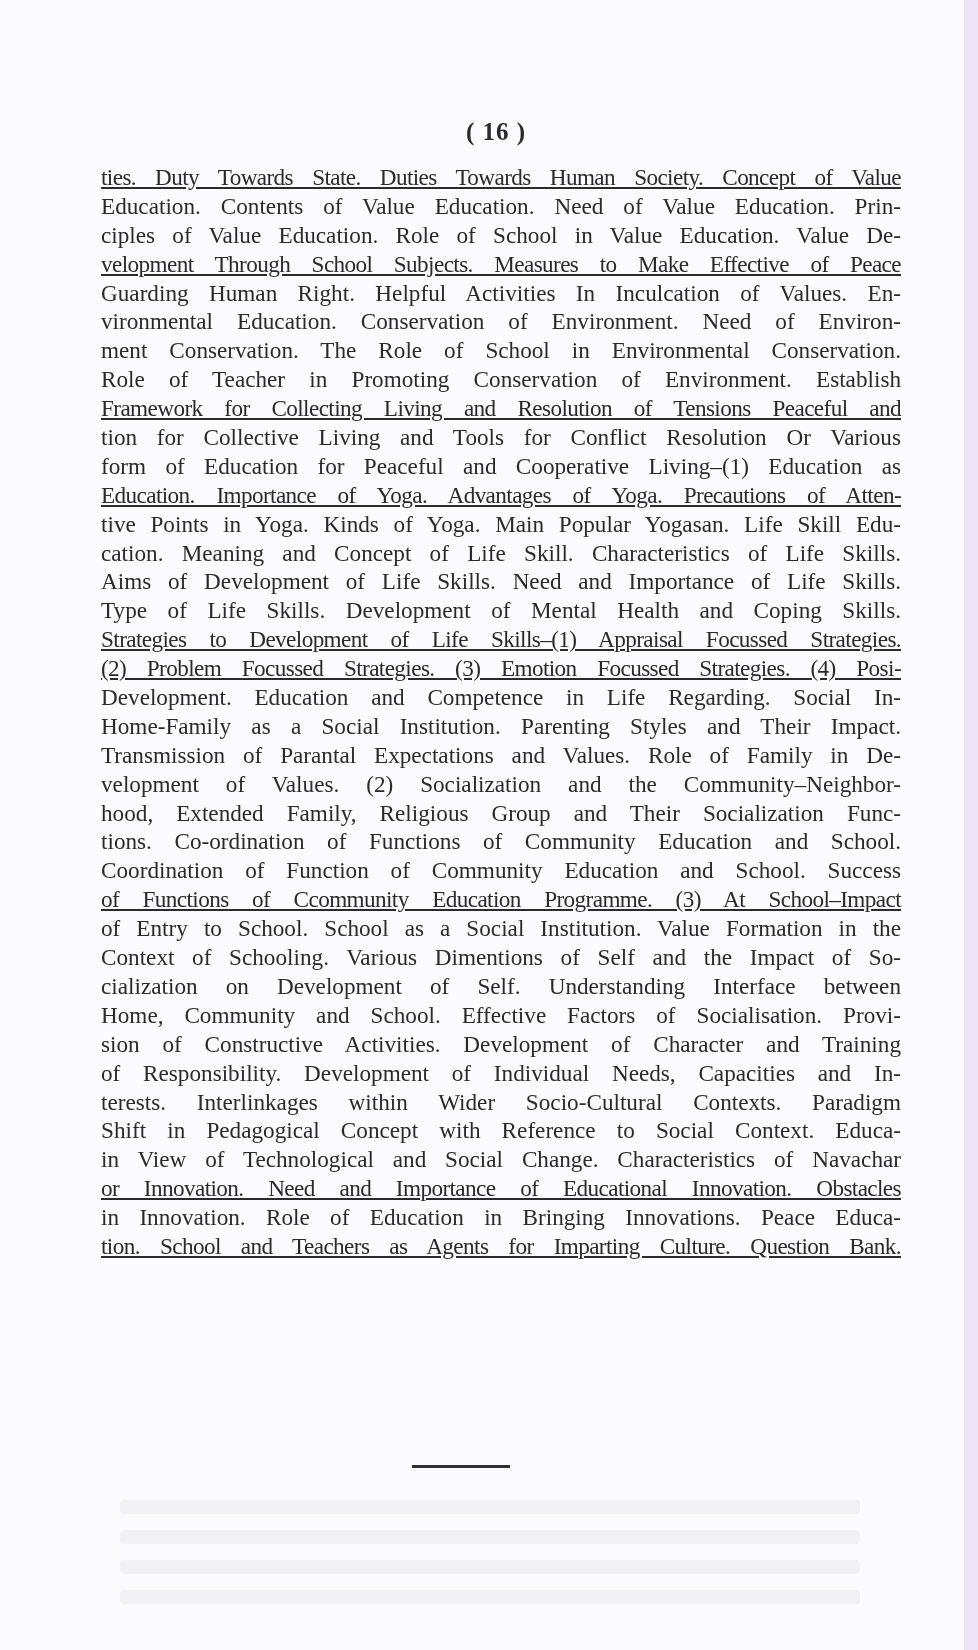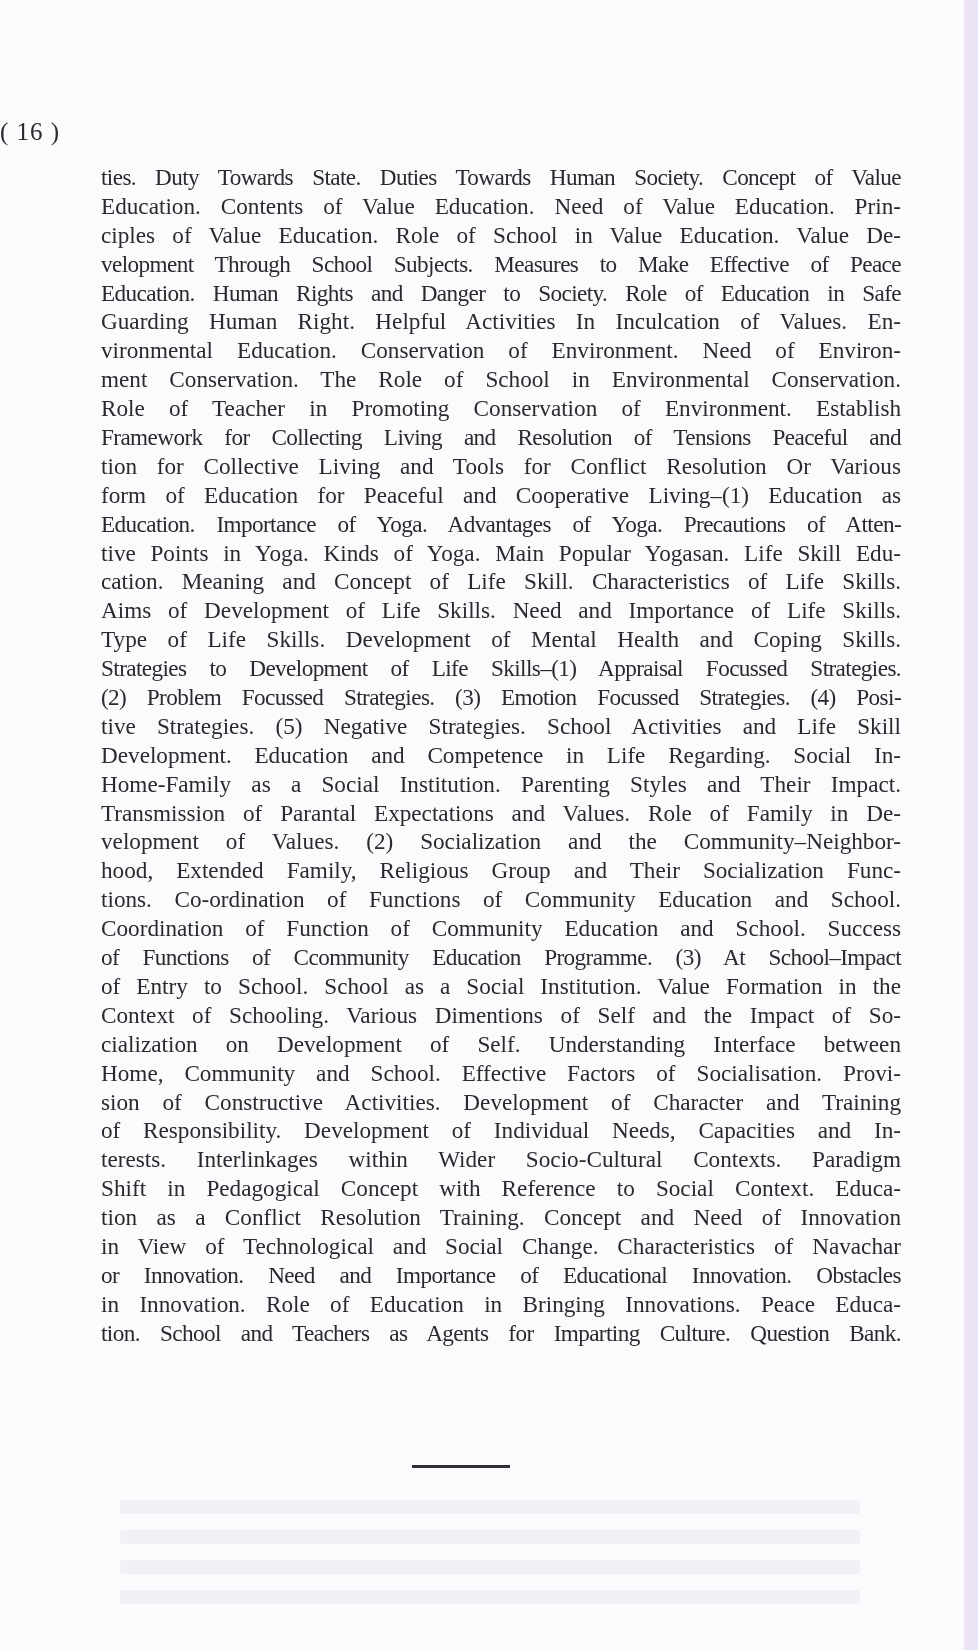--- a/index.html
+++ b/index.html
@@ -7,32 +7,32 @@
     width: 978px; height: 1650px; position: relative; overflow: hidden;
     background: #fbfafc;
     font-family: "Liberation Serif", "DejaVu Serif", serif;
     color: #2a2a2e;
   }
   .page-edge {
     position: absolute; top: 0; right: 0; width: 14px; height: 1650px;
     background: #ece4f6;
   }
   .page-number {
-    position: absolute; top: 118px; left: 0; width: 960px;
-    text-align: left; font-weight: normal; font-size: 25px; letter-spacing: 1px;
+    position: absolute; top: 118px; left: 16px; width: 960px;
+    text-align: center; font-weight: bold; font-size: 25px; letter-spacing: 1px;
   }
   .body-text {
     position: absolute; top: 163px; left: 101px; width: 800px;
     font-size: 23.2px; line-height: 28.9px;
   }
   .line {
     display: block; text-align: justify; text-align-last: justify;
     white-space: nowrap; overflow: visible; height: 28.9px;
   }
-  .line.tight { letter-spacing: -0.6px; word-spacing: -2px; }
+  .line.tight { letter-spacing: -0.6px; word-spacing: -2px; text-decoration: underline; }
   .end-rule {
     position: absolute; top: 1465px; left: 412px; width: 98px; height: 3px;
     background: #2e2e33;
   }
   .ghost {
     position: absolute; left: 120px; width: 740px; height: 14px;
     background: rgba(200,195,215,0.18); border-radius: 4px;
   }
 </style>
 </head>
@@ -45,52 +45,49 @@
 <div class="ghost" style="top:1560px;"></div>
 <div class="ghost" style="top:1590px;"></div>
 
 <div class="page-number">( 16 )</div>
 
 <div class="body-text">
   <span class="line tight">ties. Duty Towards State. Duties Towards Human Society. Concept of Value</span>
   <span class="line">Education. Contents of Value Education. Need of Value Education. Prin-</span>
   <span class="line">ciples of Value Education. Role of School in Value Education. Value De-</span>
   <span class="line tight">velopment Through School Subjects. Measures to Make Effective of Peace</span>
-  <span class="line tight">Education. Human Rights and Danger to Society. Role of Education in Safe</span>
   <span class="line">Guarding Human Right. Helpful Activities In Inculcation of Values. En-</span>
   <span class="line">vironmental Education. Conservation of Environment. Need of Environ-</span>
   <span class="line">ment Conservation. The Role of School in Environmental Conservation.</span>
   <span class="line">Role of Teacher in Promoting Conservation of Environment. Establish</span>
   <span class="line tight">Framework for Collecting Living and Resolution of Tensions Peaceful and</span>
   <span class="line">tion for Collective Living and Tools for Conflict Resolution Or Various</span>
   <span class="line">form of Education for Peaceful and Cooperative Living–(1) Education as</span>
   <span class="line tight">Education. Importance of Yoga. Advantages of Yoga. Precautions of Atten-</span>
   <span class="line">tive Points in Yoga. Kinds of Yoga. Main Popular Yogasan. Life Skill Edu-</span>
   <span class="line">cation. Meaning and Concept of Life Skill. Characteristics of Life Skills.</span>
   <span class="line">Aims of Development of Life Skills. Need and Importance of Life Skills.</span>
   <span class="line">Type of Life Skills. Development of Mental Health and Coping Skills.</span>
   <span class="line tight">Strategies to Development of Life Skills–(1) Appraisal Focussed Strategies.</span>
   <span class="line tight">(2) Problem Focussed Strategies. (3) Emotion Focussed Strategies. (4) Posi-</span>
-  <span class="line">tive Strategies. (5) Negative Strategies. School Activities and Life Skill</span>
   <span class="line">Development. Education and Competence in Life Regarding. Social In-</span>
   <span class="line">Home-Family as a Social Institution. Parenting Styles and Their Impact.</span>
   <span class="line">Transmission of Parantal Expectations and Values. Role of Family in De-</span>
   <span class="line">velopment of Values. (2) Socialization and the Community–Neighbor-</span>
   <span class="line">hood, Extended Family, Religious Group and Their Socialization Func-</span>
   <span class="line">tions. Co-ordination of Functions of Community Education and School.</span>
   <span class="line">Coordination of Function of Community Education and School. Success</span>
   <span class="line tight">of Functions of Ccommunity Education Programme. (3) At School–Impact</span>
   <span class="line">of Entry to School. School as a Social Institution. Value Formation in the</span>
   <span class="line">Context of Schooling. Various Dimentions of Self and the Impact of So-</span>
   <span class="line">cialization on Development of Self. Understanding Interface between</span>
   <span class="line">Home, Community and School. Effective Factors of Socialisation. Provi-</span>
   <span class="line">sion of Constructive Activities. Development of Character and Training</span>
   <span class="line">of Responsibility. Development of Individual Needs, Capacities and In-</span>
   <span class="line">terests. Interlinkages within Wider Socio-Cultural Contexts. Paradigm</span>
   <span class="line">Shift in Pedagogical Concept with Reference to Social Context. Educa-</span>
-  <span class="line">tion as a Conflict Resolution Training. Concept and Need of Innovation</span>
   <span class="line">in View of Technological and Social Change. Characteristics of Navachar</span>
   <span class="line tight">or Innovation. Need and Importance of Educational Innovation. Obstacles</span>
   <span class="line">in Innovation. Role of Education in Bringing Innovations. Peace Educa-</span>
   <span class="line tight">tion. School and Teachers as Agents for Imparting Culture. Question Bank.</span>
 </div>
 
 <div class="end-rule"></div>
 
 </body></html>

